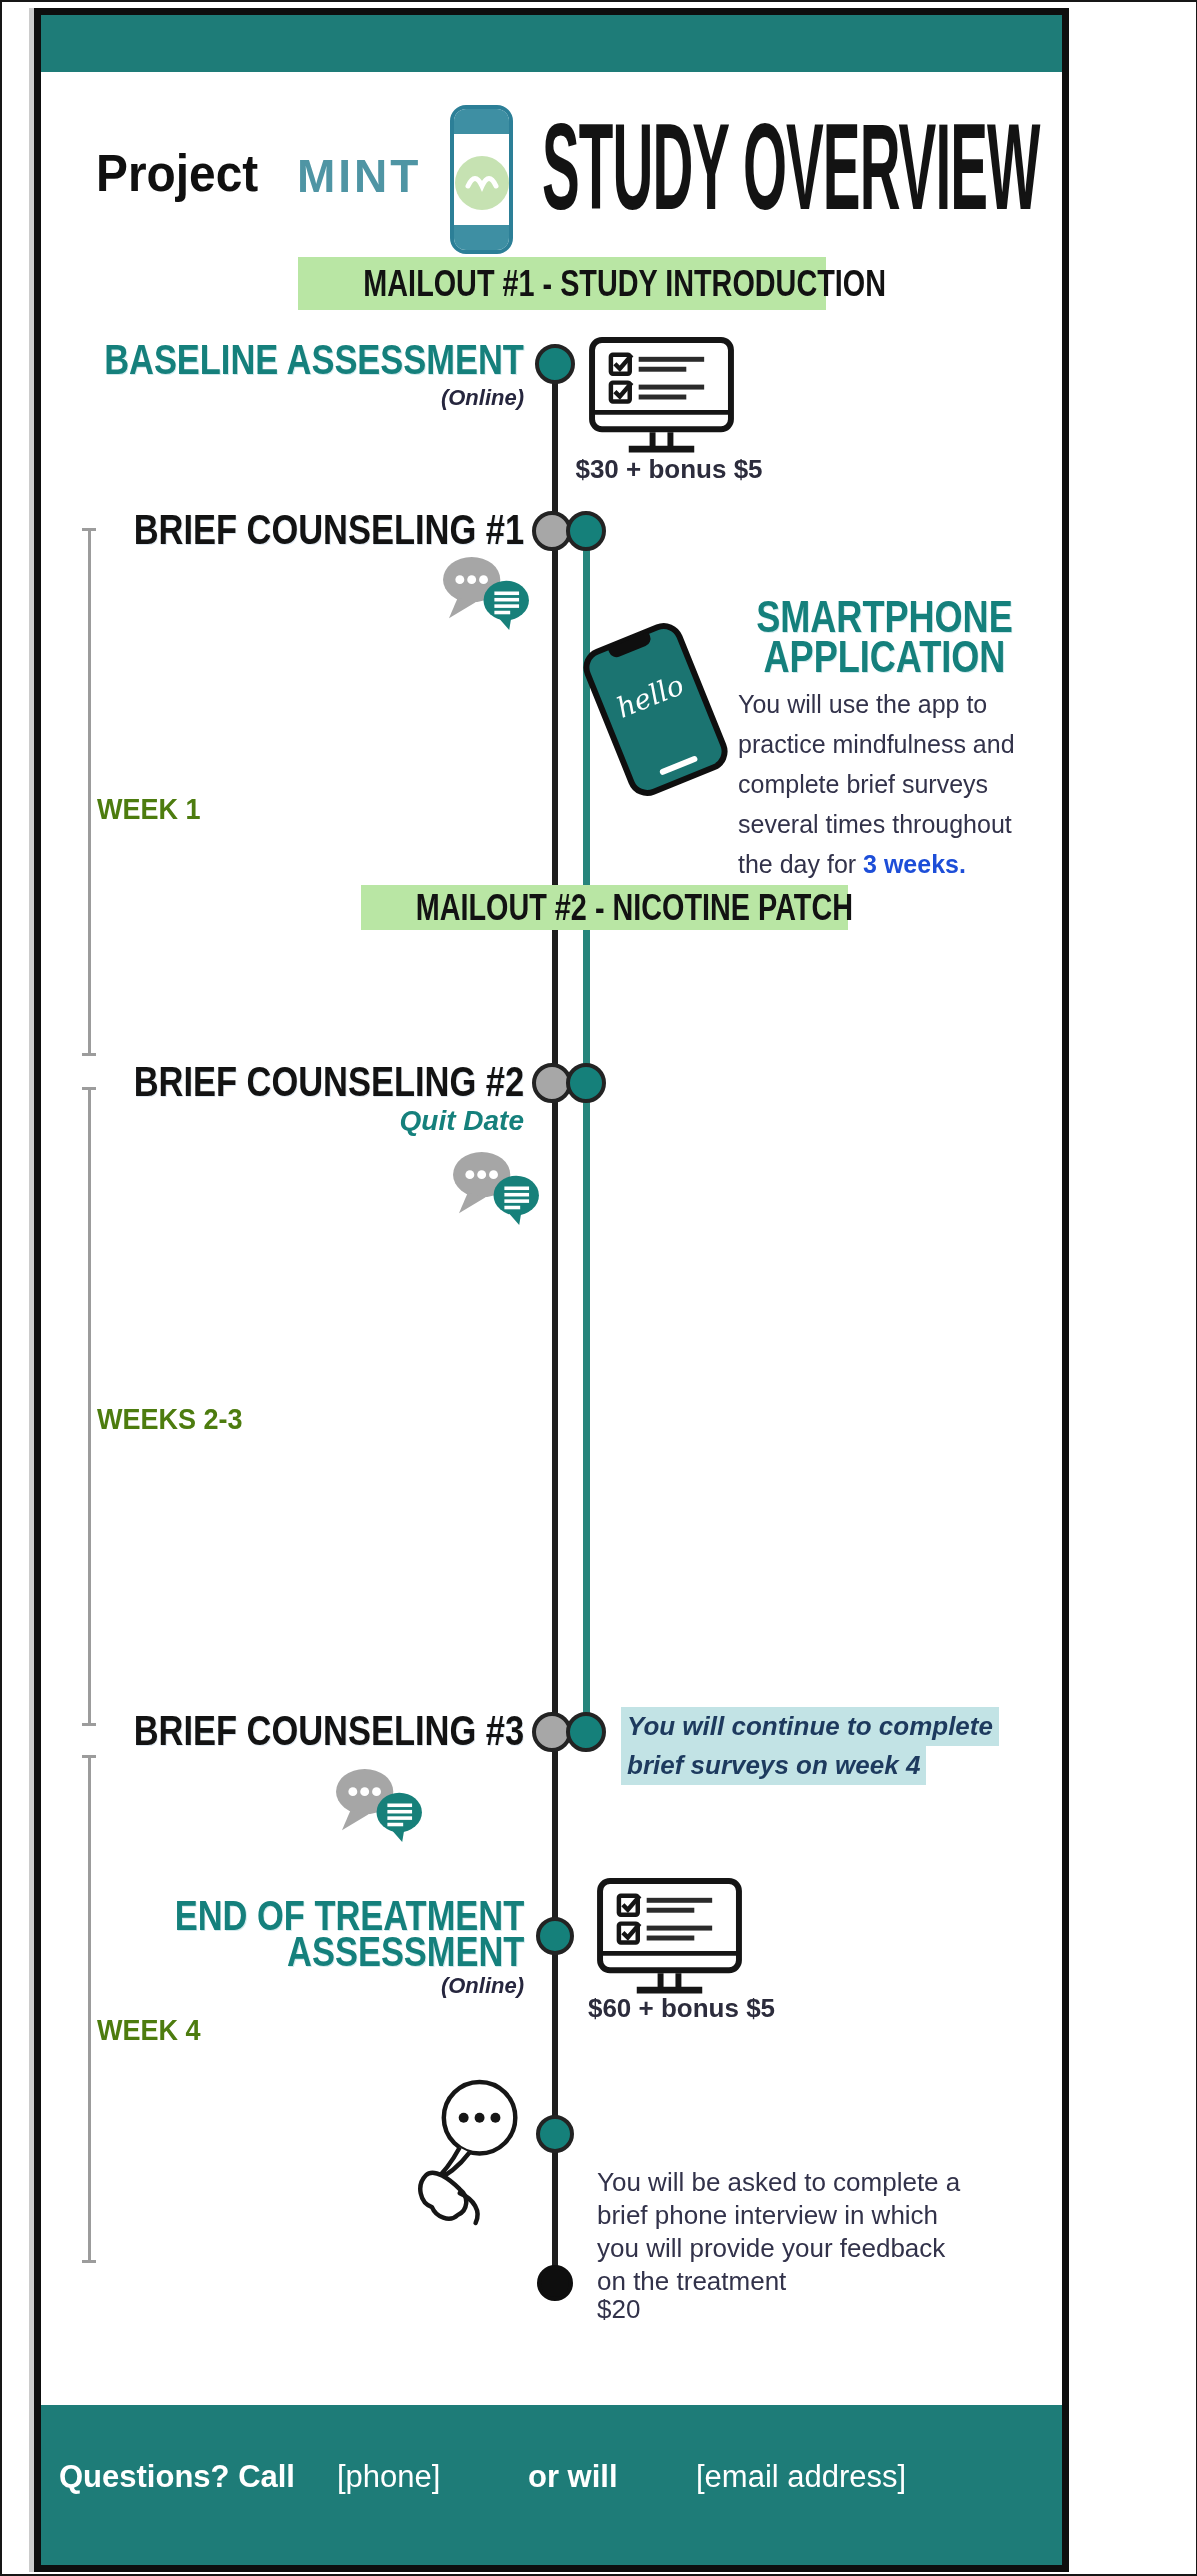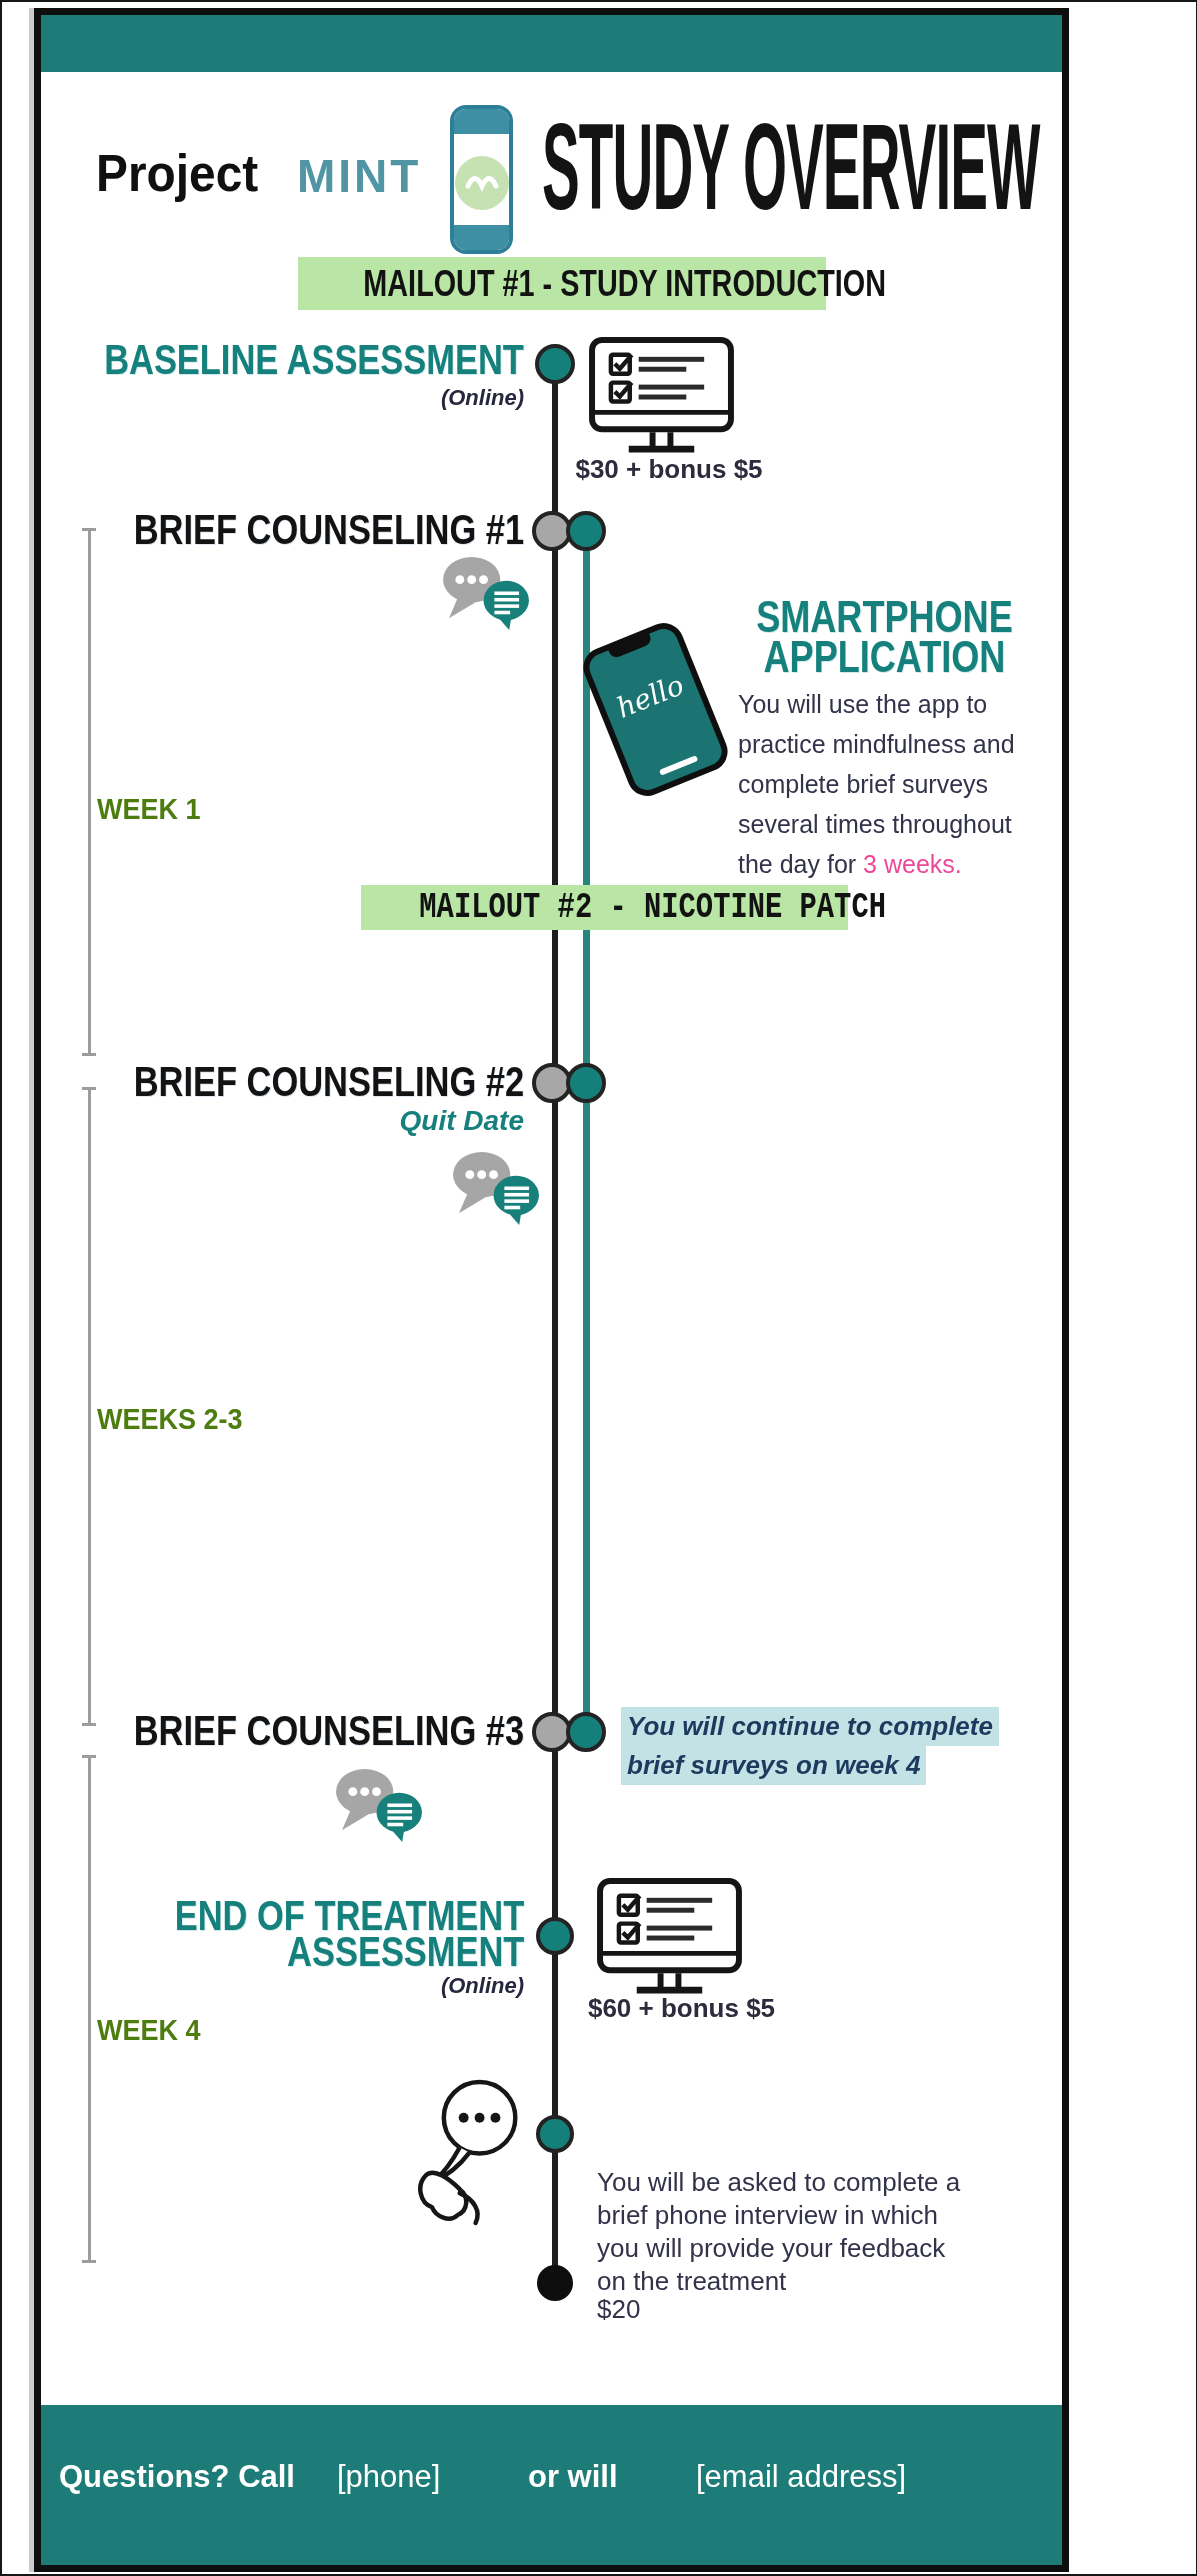--- a/index.html
+++ b/index.html
@@ -171,24 +171,24 @@
     <div class="hdg" style="font-size:44px;line-height:40px;">
       <span class="cond o-c">SMARTPHONE</span><br>
       <span class="cond o-c">APPLICATION</span>
     </div>
   </div>
   <div class="abs body-txt" style="left:736px;top:682px;line-height:40px;">
     <div>You will use the app to</div>
     <div>practice mindfulness and</div>
     <div>complete brief surveys</div>
     <div>several times throughout</div>
-    <div><span>the day for </span><span style="color:#ec4899;font-weight:normal;">3 weeks.</span></div>
-  </div>
-
-  <div class="abs banner" style="left:359px;top:883px;width:487px;height:45px;font-size:36px;line-height:45px;font-family:Liberation Mono, monospace;">
+    <div><span>the day for </span><span style="color:#1d4ed8;font-weight:bold;">3 weeks.</span></div>
+  </div>
+
+  <div class="abs banner" style="left:359px;top:883px;width:487px;height:45px;font-size:36px;line-height:45px;">
     <span class="cond o-c">MAILOUT #2 - NICOTINE PATCH</span>
   </div>
 
   <div class="abs hdg black right-lbl" style="top:1060px;">
     <span class="cond o-r">BRIEF COUNSELING #2</span>
   </div>
   <div class="abs right-lbl" style="top:1103px;font-size:28px;font-weight:bold;font-style:italic;color:#15807c;">Quit Date</div>
   <div class="abs" style="left:444px;top:1146px;">
     <svg width="99" height="77" viewBox="0 0 100 78">
       <ellipse cx="36" cy="27" rx="29" ry="23" fill="#a6a6a6"></ellipse>

